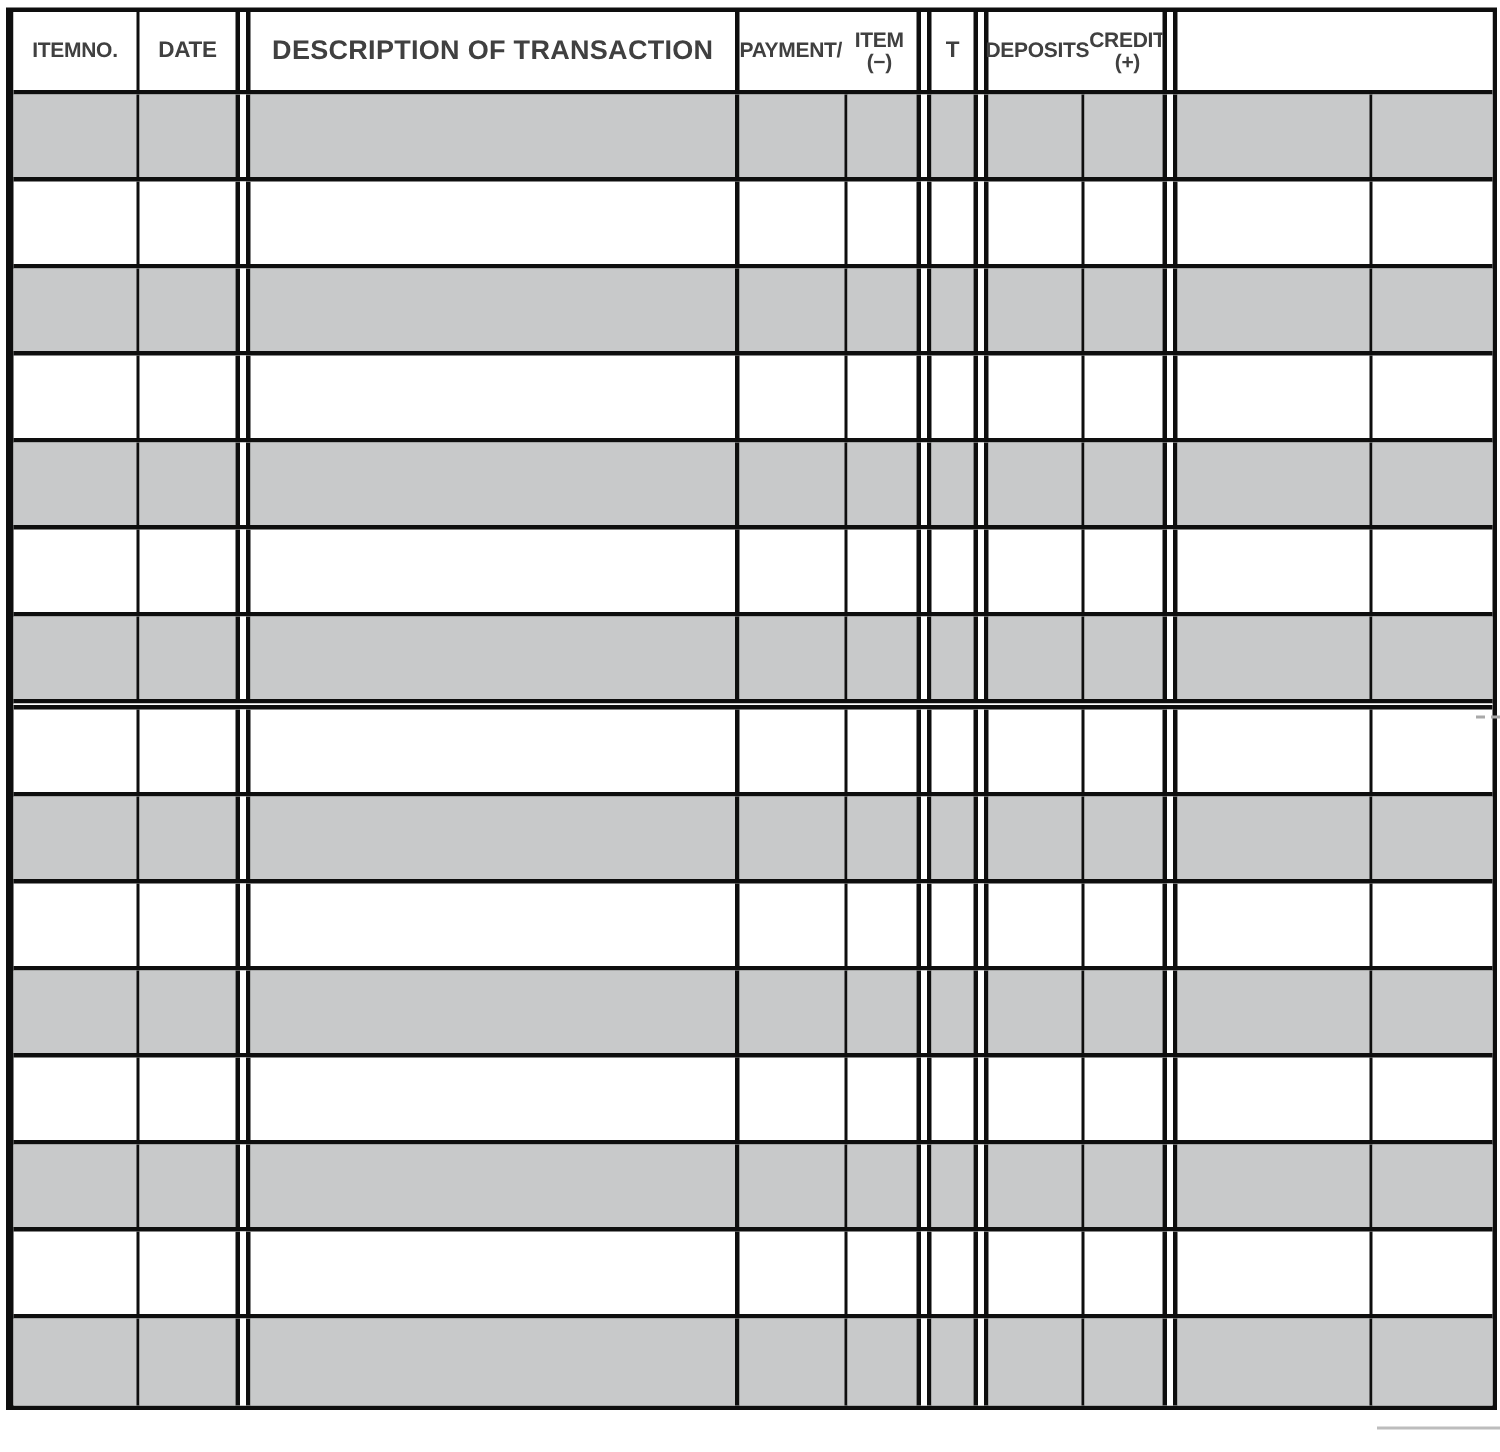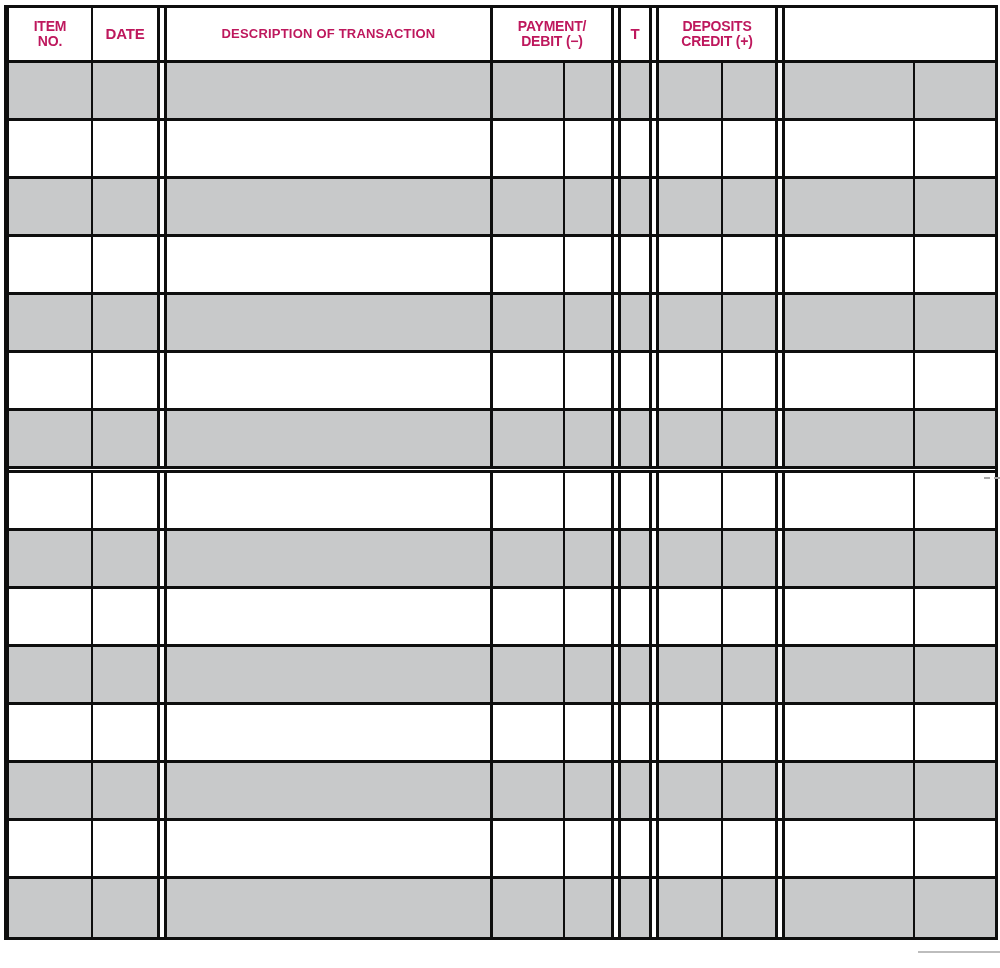--- a/index.html
+++ b/index.html
@@ -60,32 +60,32 @@
   
   .c-sep {
     background: #ffffff;
     border-left: 3px solid var(--line);
     border-right: 3px solid var(--line);
   }
 
   
   .hc {
     display: flex;
-    flex-direction: column;
+    flex-direction: row;
     justify-content: center;
     align-items: center;
     text-align: center;
     font-weight: 700;
-    color: #be185d;
+    color: #404040;
     line-height: 1.1;
     letter-spacing: -0.2px;
   }
   .h-item  { font-size: 14px; }
   .h-date  { font-size: 15px; border-radius: 24px; }
-  .h-desc  { font-size: 13px; letter-spacing: 0.2px; }
+  .h-desc  { font-size: 18px; letter-spacing: 0.2px; }
   .h-pay   { font-size: 14px; grid-column: span 2; }
   .h-t     { font-size: 15px; }
   .h-dep   { font-size: 14px; grid-column: span 2; }
   .h-bal   { font-size: 21px; letter-spacing: 7px; grid-column: span 2;
              text-indent: 7px; }
 
   
   .h-divider {
     height: 4px;
     background: #ffffff;
@@ -121,21 +121,21 @@
     <div class="header">
       <div class="hc h-item c-item">
         <div>ITEM</div>
         <div>NO.</div>
       </div>
       <div class="hc h-date c-date">DATE</div>
       <div class="c-sep"></div>
       <div class="hc h-desc c-desc">DESCRIPTION OF TRANSACTION</div>
       <div class="hc h-pay">
         <div>PAYMENT/</div>
-        <div>DEBIT (−)</div>
+        <div>ITEM (−)</div>
       </div>
       <div class="c-sep"></div>
       <div class="hc h-t c-t">T</div>
       <div class="c-sep"></div>
       <div class="hc h-dep">
         <div>DEPOSITS</div>
         <div>CREDIT (+)</div>
       </div>
       <div class="c-sep"></div>
     </div>

